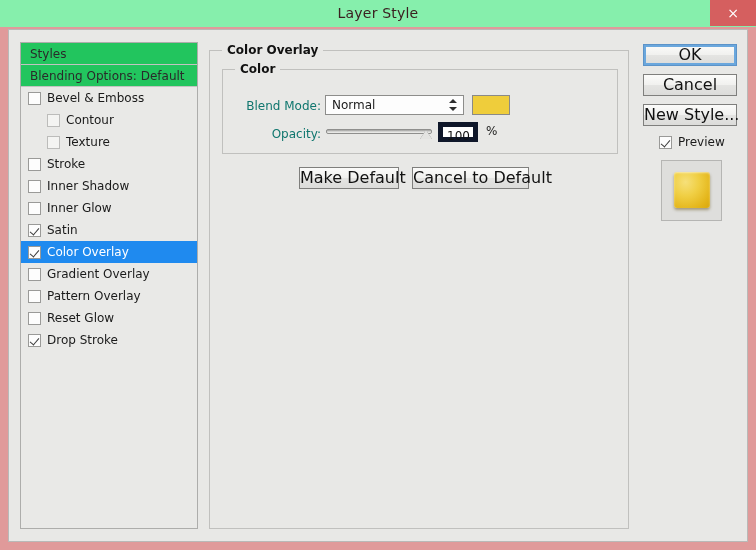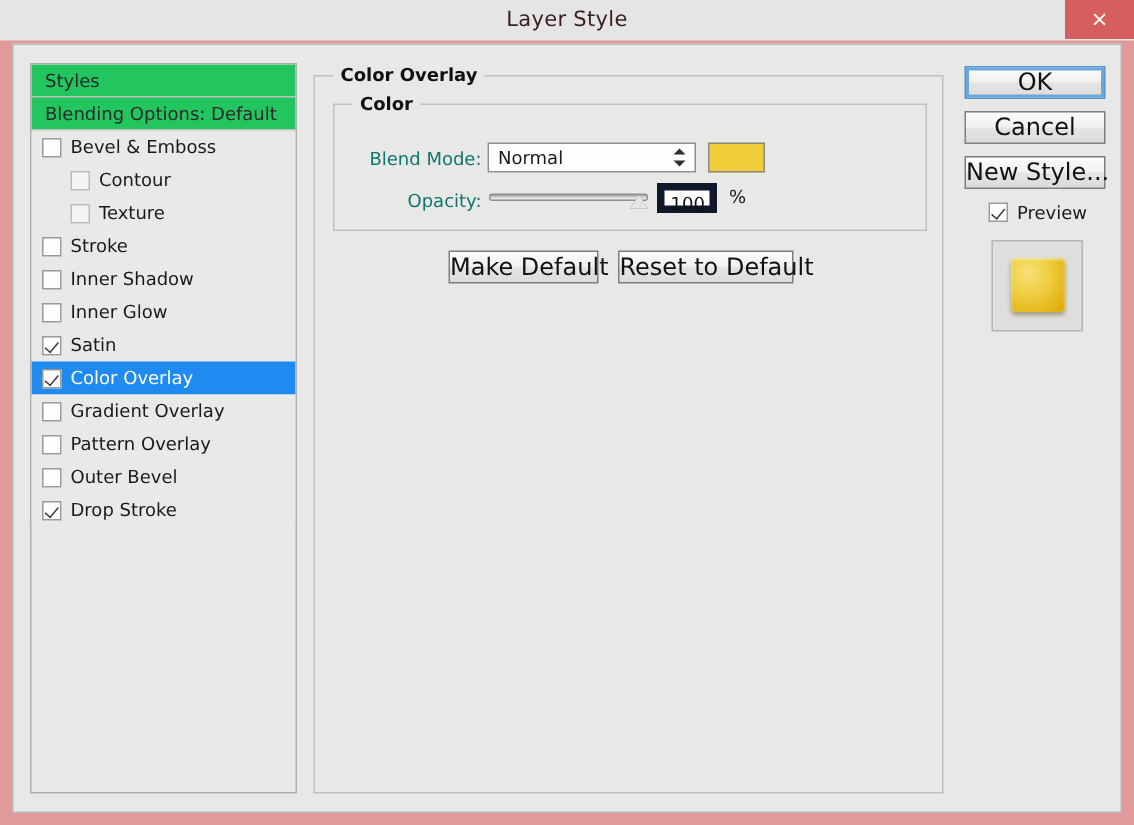--- a/index.html
+++ b/index.html
@@ -25,21 +25,21 @@
     height: 550px;
     background: #e09a9a;
     box-sizing: border-box;
   }
 
   #titlebar {
     position: absolute;
     left: 0; top: 0;
     width: 756px;
     height: 27px;
-    background: #e5e5e5;
+    background: #86efac;
   }
   #title-text {
     position: absolute;
     left: 0; top: 0;
     width: 756px;
     height: 27px;
     line-height: 27px;
     text-align: center;
     font-size: 14px;
     color: #3b2020;
@@ -349,21 +349,21 @@
     border: 1px solid #5c93c8;
   }
   #cancel-btn  { top: 32px; }
   #newstyle-btn{ top: 62px; }
 
   #preview-row {
     position: absolute;
     left: 20px;
     top: 93px;
     display: flex;
-    align-items: flex-start;
+    align-items: flex-end;
     cursor: pointer;
   }
   #preview-label {
     margin-left: 6px;
     font-size: 12px;
   }
 
   #preview-thumb {
     position: absolute;
     left: 22px;
@@ -438,21 +438,21 @@
           <div class="list-row">
             <span class="cb"></span>
             <span class="row-label">Gradient Overlay</span>
           </div>
           <div class="list-row">
             <span class="cb"></span>
             <span class="row-label">Pattern Overlay</span>
           </div>
           <div class="list-row">
             <span class="cb"></span>
-            <span class="row-label">Outer Bevel</span>
+            <span class="row-label">Reset Glow</span>
           </div>
           <div class="list-row">
             <span class="cb checked"></span>
             <span class="row-label">Drop Stroke</span>
           </div>
         </div>
     </div>
 
     <div id="main-panel">
 
@@ -476,21 +476,21 @@
           <div id="opacity-slider">
             <div class="track"></div>
             <div class="thumb" style="left: 94px;"></div>
           </div>
 
           <div id="opacity-input">100</div>
           <span id="opacity-percent">%</span>
         </div>
 
         <div class="btn" id="make-default-btn">Make Default</div>
-        <div class="btn" id="reset-default-btn">Reset to Default</div>
+        <div class="btn" id="reset-default-btn">Cancel to Default</div>
       </div>
 
     </div>
 
     <div id="right-col">
       <div class="btn rbtn" id="ok-btn">OK</div>
       <div class="btn rbtn" id="newstyle-btn">New Style...</div>
       <div class="btn rbtn" id="cancel-btn">Cancel</div>
 
       <div id="preview-row">

